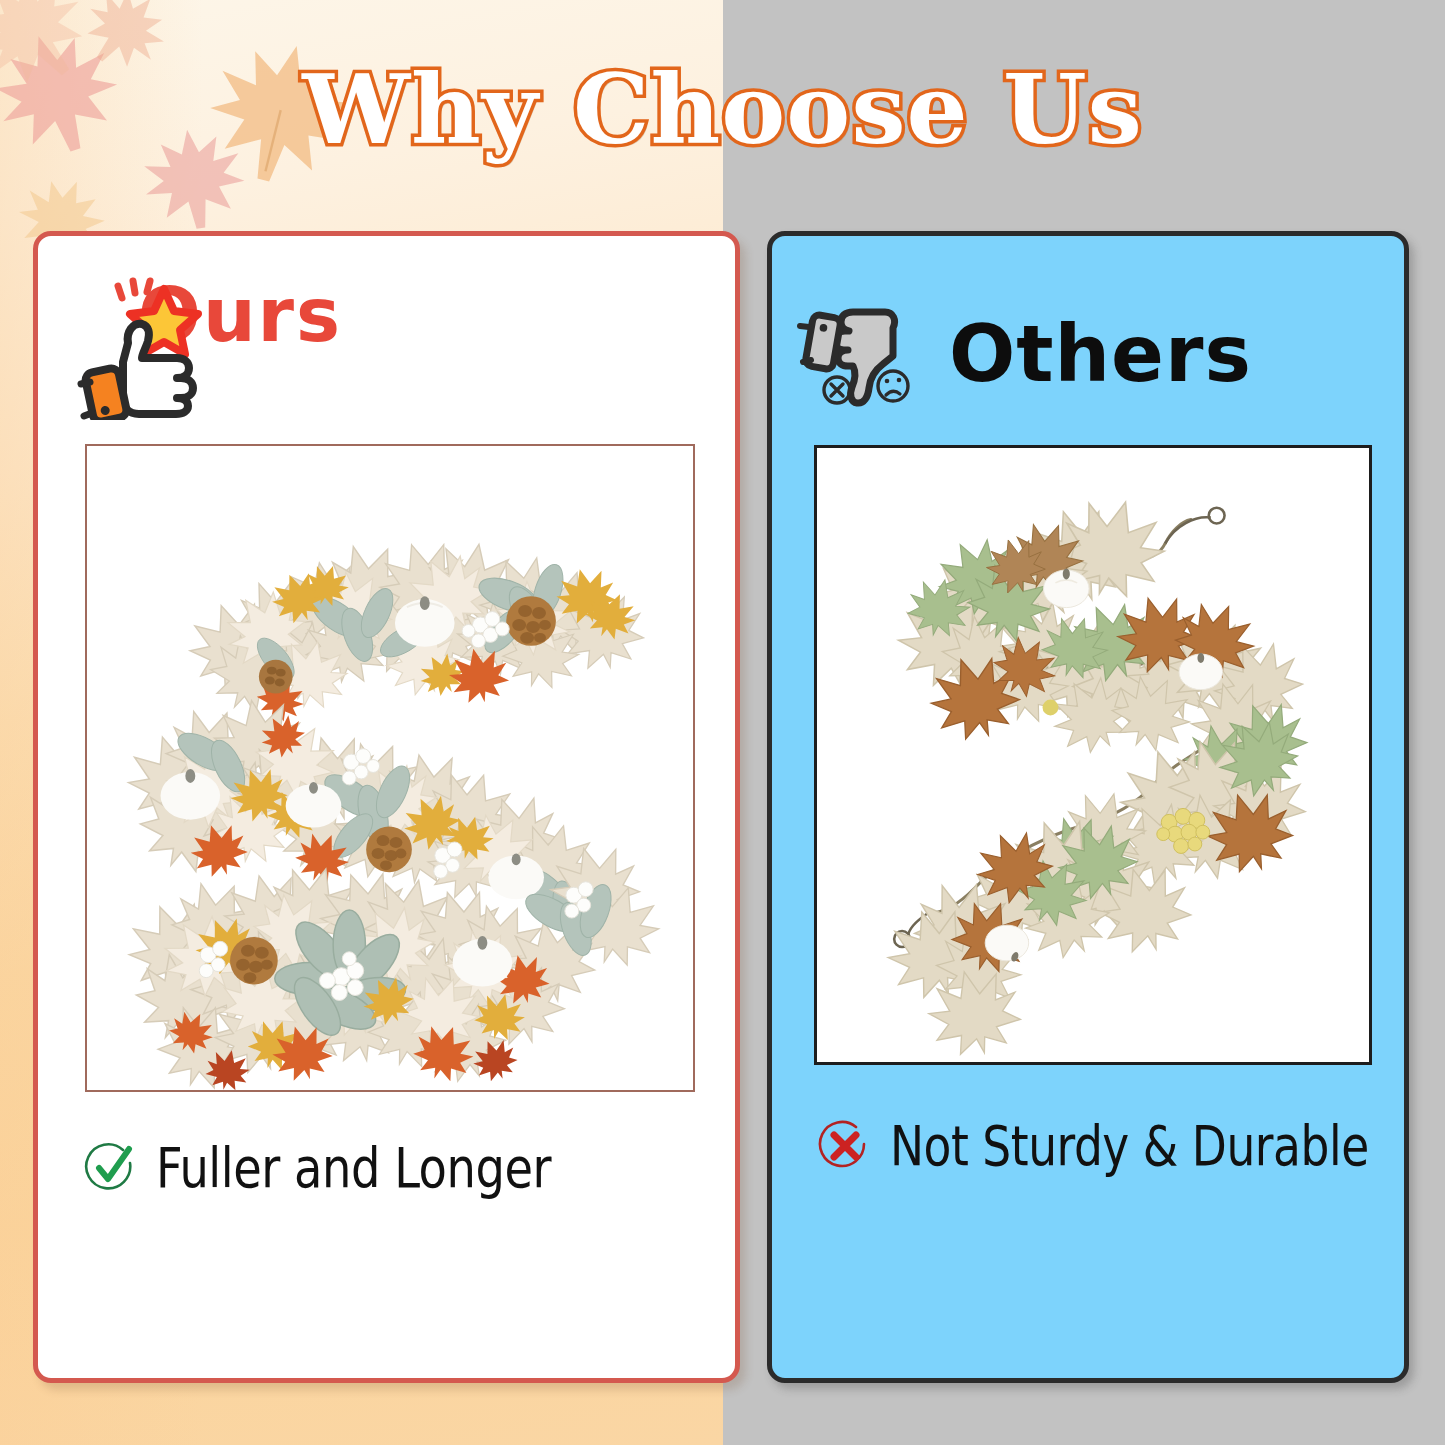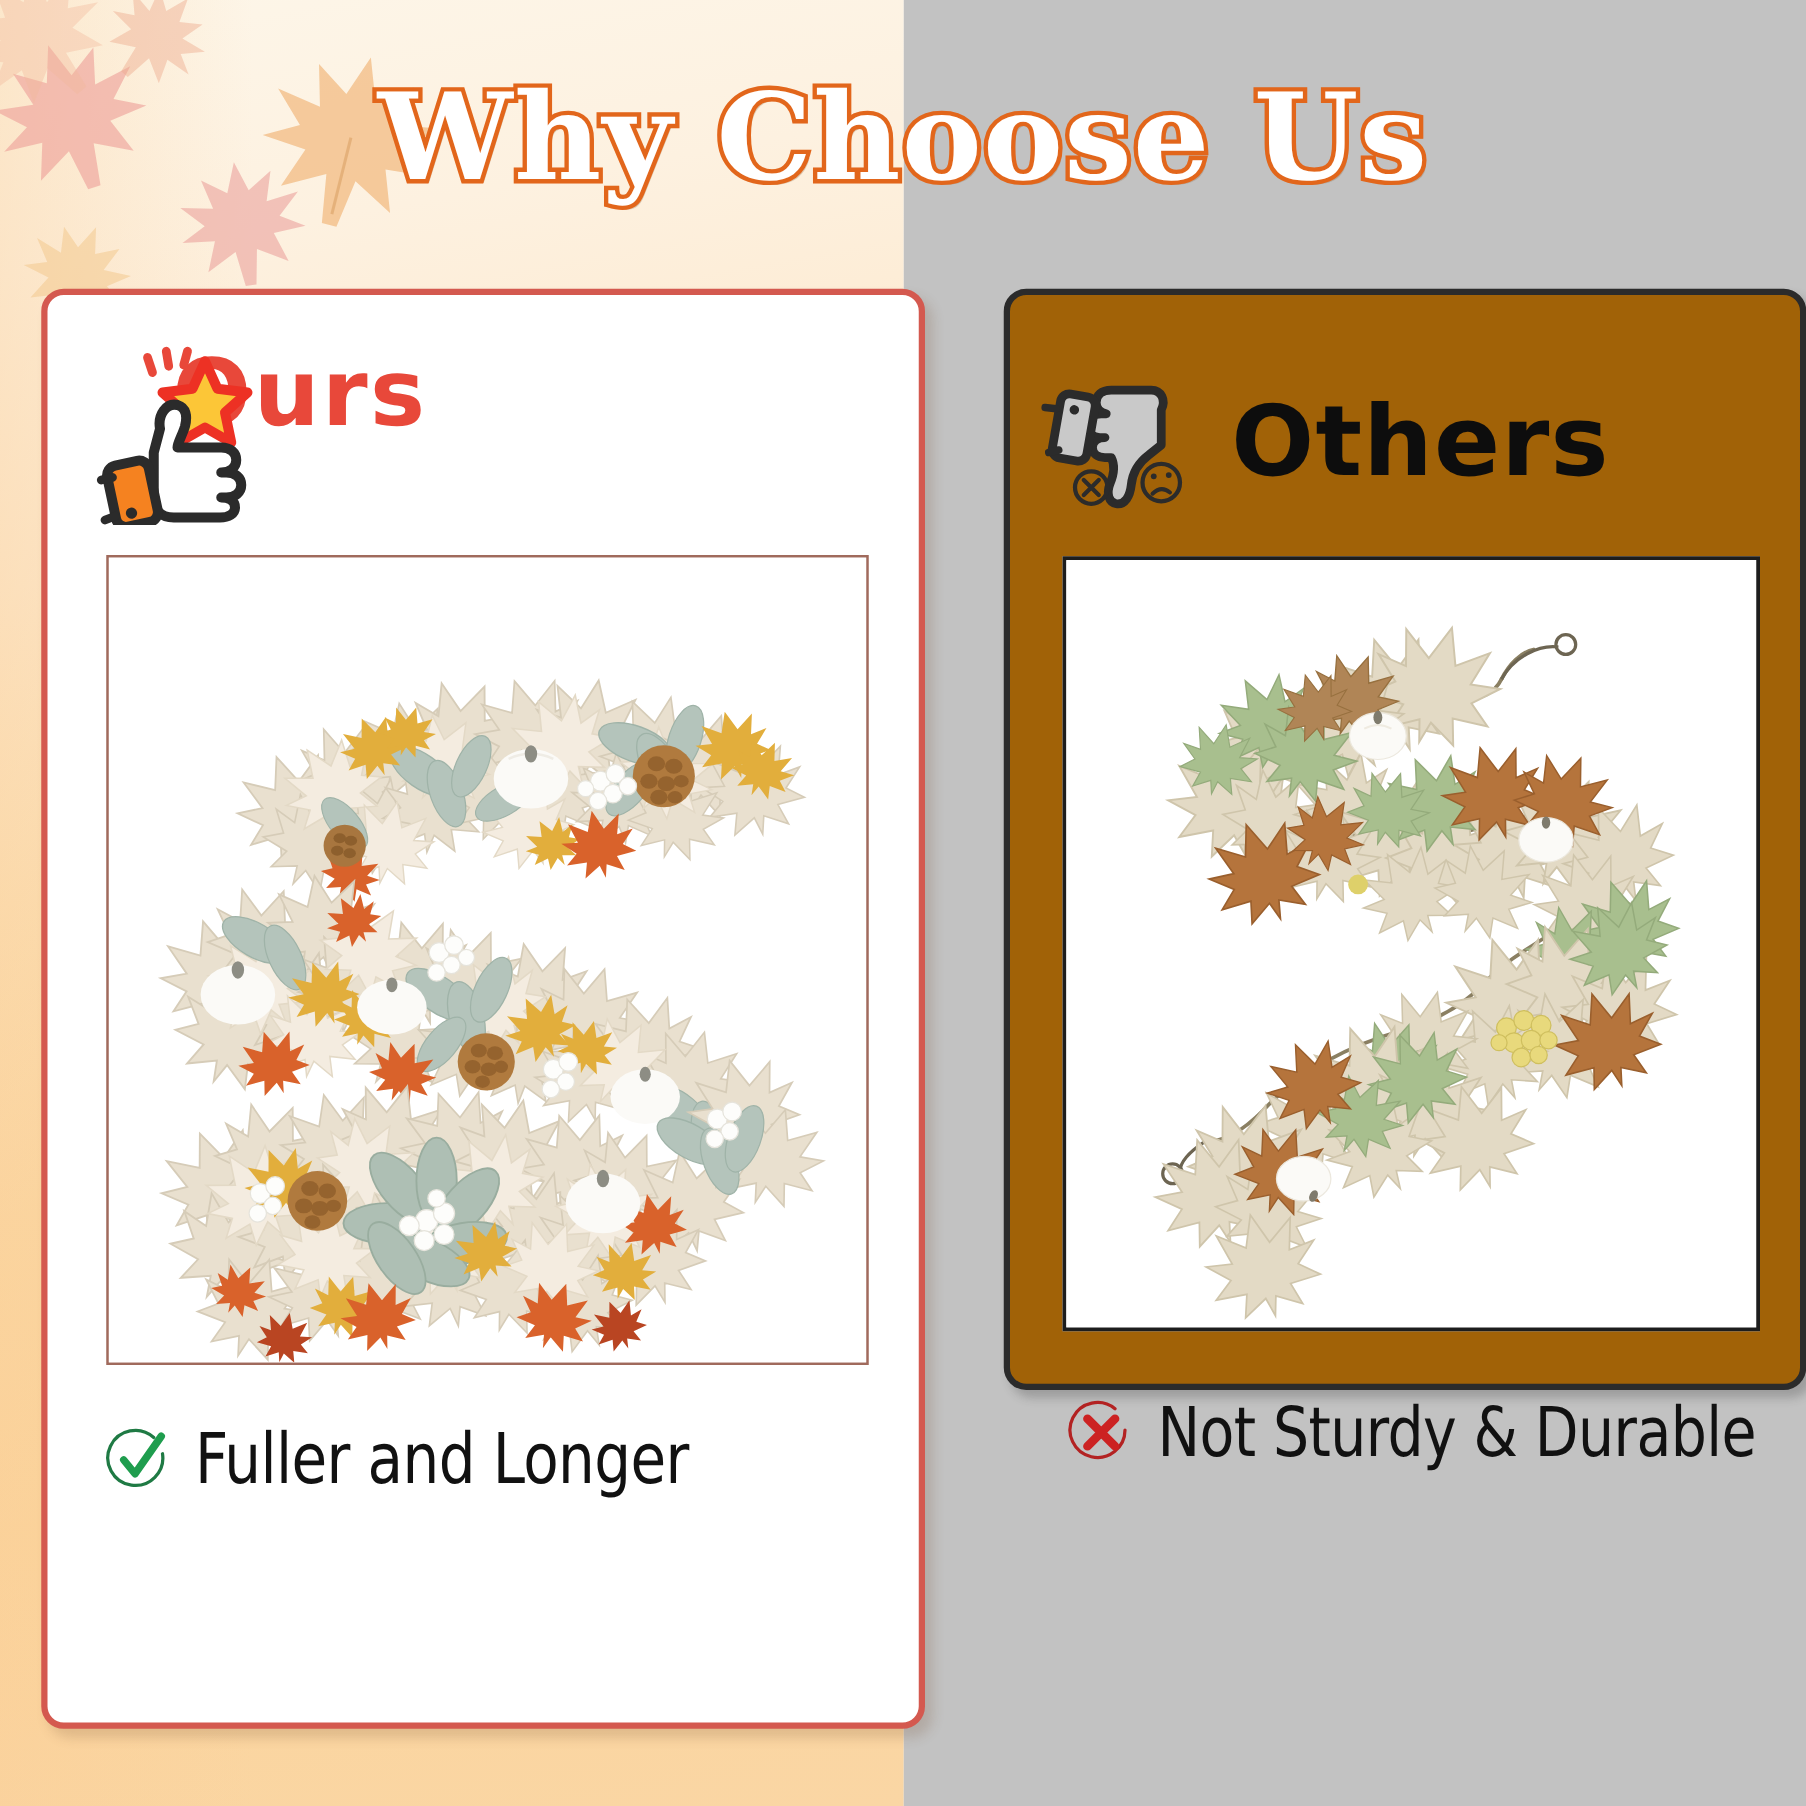--- a/index.html
+++ b/index.html
@@ -106,25 +106,24 @@
     height: 1152px;
     background: #ffffff;
     border: 5px solid #d4594f;
     box-shadow: 6px 7px 9px rgba(120,80,50,0.20);
   }
 
   #card-others {
     left: 767px;
     top: 231px;
     width: 642px;
-    height: 881px;
-    background: #a16207;
+    height: 1152px;
+    background: #7dd3fc;
     border: 5px solid #2b2b2b;
     box-shadow: 5px 6px 8px rgba(60,60,60,0.28);
-    margin-left: 36px;
   }
 
   
   .card-header {
     position: absolute;
     display: flex;
     align-items: center;
   }
   #header-ours { left: 38px; top: 42px; }
   #header-others { left: 25px; top: 58px; }

